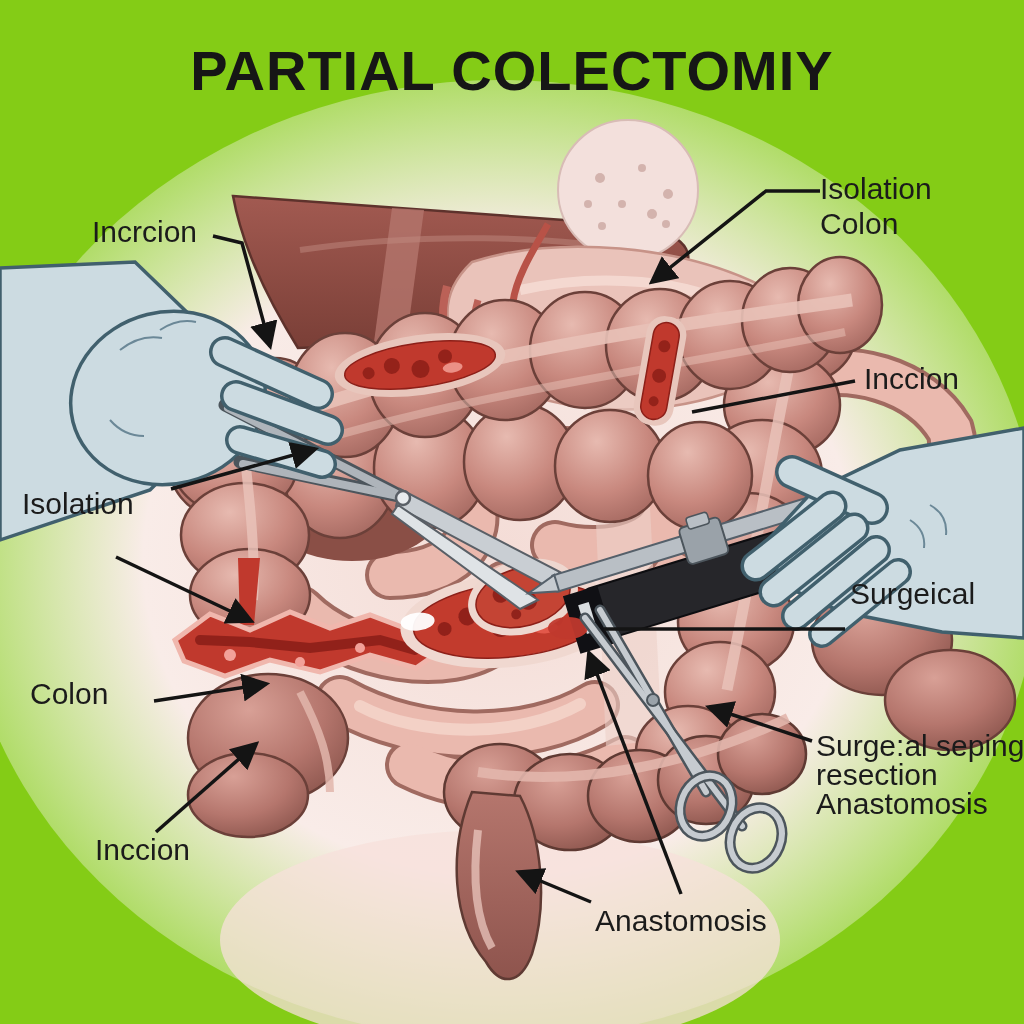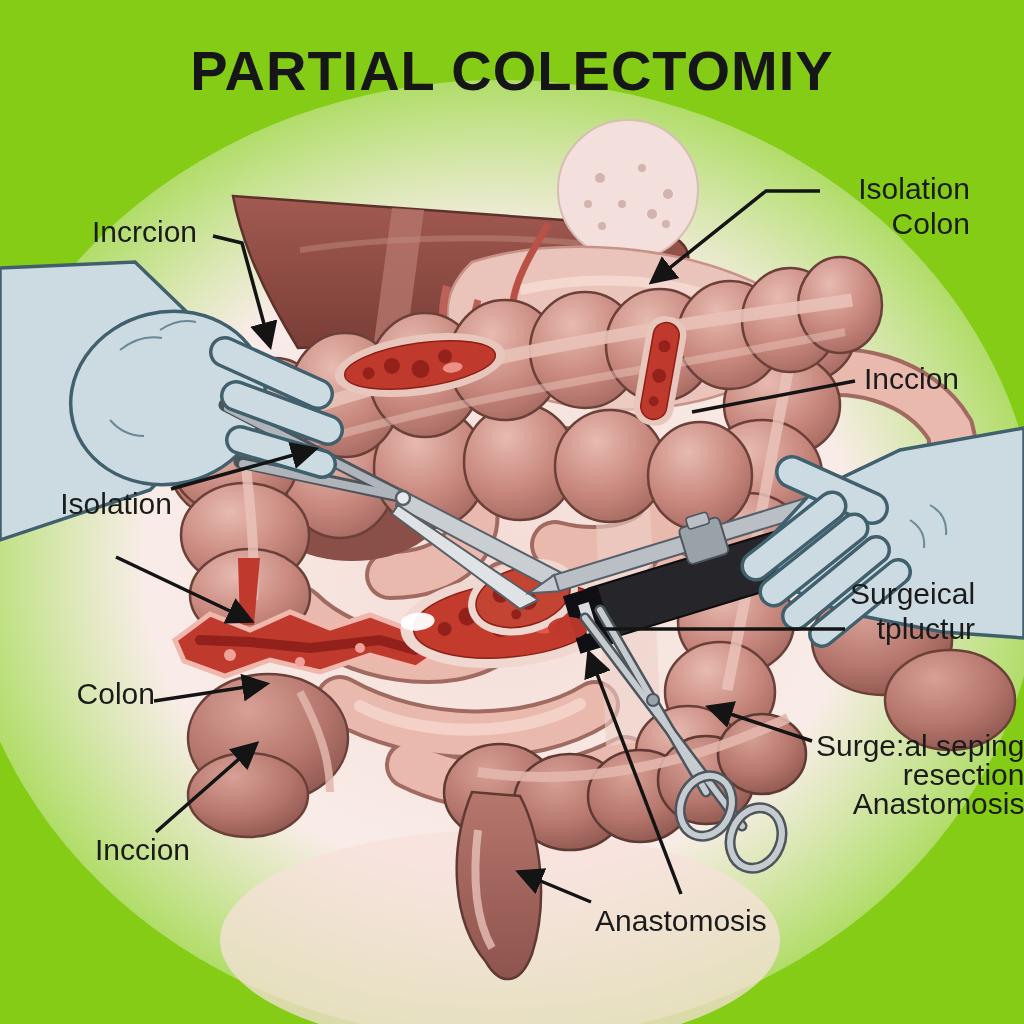--- a/index.html
+++ b/index.html
@@ -2,22 +2,22 @@
 <html><head>
 <meta charset="utf-8">
 <style>
   html,body{margin:0;padding:0;background:#ffffff;}
   #stage{position:relative;width:1024px;height:1024px;background:#84cc16;overflow:hidden;
          font-family:"Liberation Sans",sans-serif;}
   #art{position:absolute;left:0;top:0;}
   .title{position:absolute;left:0;top:38px;width:1024px;text-align:center;
          font-size:56px;font-weight:700;letter-spacing:1px;color:#161616;}
   .lbl{position:absolute;font-size:30px;color:#1b1b1b;line-height:35px;}
-  .ctr{text-align:right;}
-  .nw{white-space:nowrap;text-align:right;}
+  .ctr{text-align:left;}
+  .nw{white-space:nowrap;}
 </style>
 </head>
 <body>
 
 <div id="stage">
 
 <svg id="art" width="1024" height="1024" viewBox="0 0 1024 1024">
   <defs>
     <radialGradient id="glow" cx="50%" cy="50%" r="60%">
       <stop offset="0%" stop-color="#f4dcd6"></stop>
@@ -336,21 +336,20 @@
   <div class="lbl ctr" style="left:30px;top:676px;width:125px;">
     <div>Colon</div>
   </div>
 
   <div class="lbl nw" style="left:95px;top:832px;">
     <div>Inccion</div>
   </div>
 
   <div class="lbl nw" style="left:850px;top:576px;">
     <div>Surgeical</div>
-    <div>tpluctur</div>
   </div>
 
   <div class="lbl nw" style="left:816px;top:731px;line-height:29px;">
     <div>Surge:al seping</div>
     <div>resection</div>
     <div>Anastomosis</div>
   </div>
 
   <div class="lbl nw" style="left:595px;top:903px;">
     <div>Anastomosis</div>

